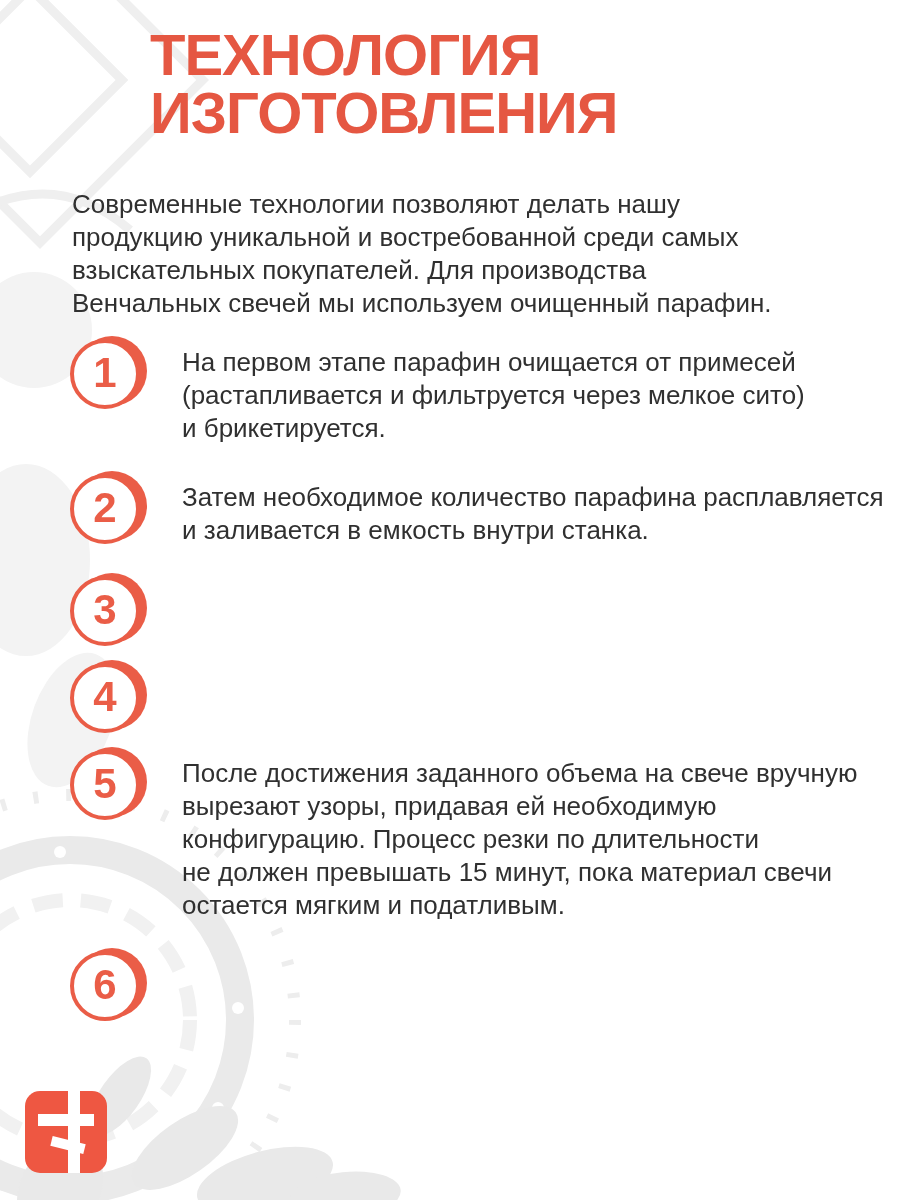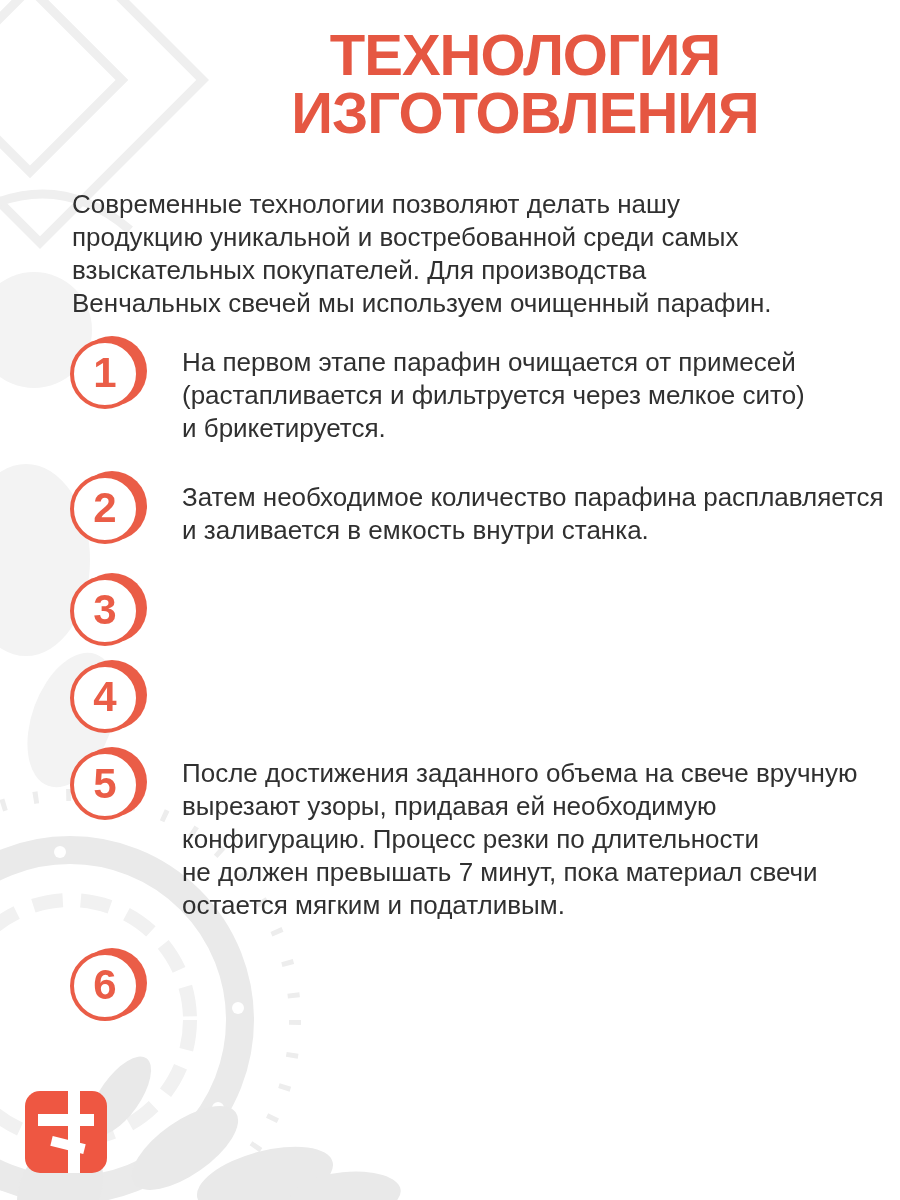--- a/index.html
+++ b/index.html
@@ -8,21 +8,21 @@
     background:#ffffff;
     font-family:"Liberation Sans", sans-serif;
     position:relative;
     overflow:hidden;
   }
   .ornament{position:absolute;top:0;left:0;z-index:0;}
   .content{position:relative;z-index:1;}
 
   .title{
     margin:26px 0 46px 150px;
-    text-align:center;
+    text-align:left;
     font-size:58px;
     line-height:1.0;
     font-weight:bold;
     color:#e55742;
     letter-spacing:-1px;
   }
   .title span{display:block;}
 
   .intro{
     margin:0 0 14px 72px;
@@ -158,21 +158,21 @@
 
   <div class="step">
     <div class="badge-col">
       <div class="badge">
         <span>5</span>
       </div>
     </div>
     <p class="step-text">После достижения заданного объема на свече вручную
 вырезают узоры, придавая ей необходимую
 конфигурацию. Процесс резки по длительности
-не должен превышать 7 минут, пока материал свечи
+не должен превышать 15 минут, пока материал свечи
 остается мягким и податливым.</p>
   </div>
 
   <div class="step">
     <div class="badge-col">
       <div class="badge">
         <span>6</span>
       </div>
     </div>
   </div>

